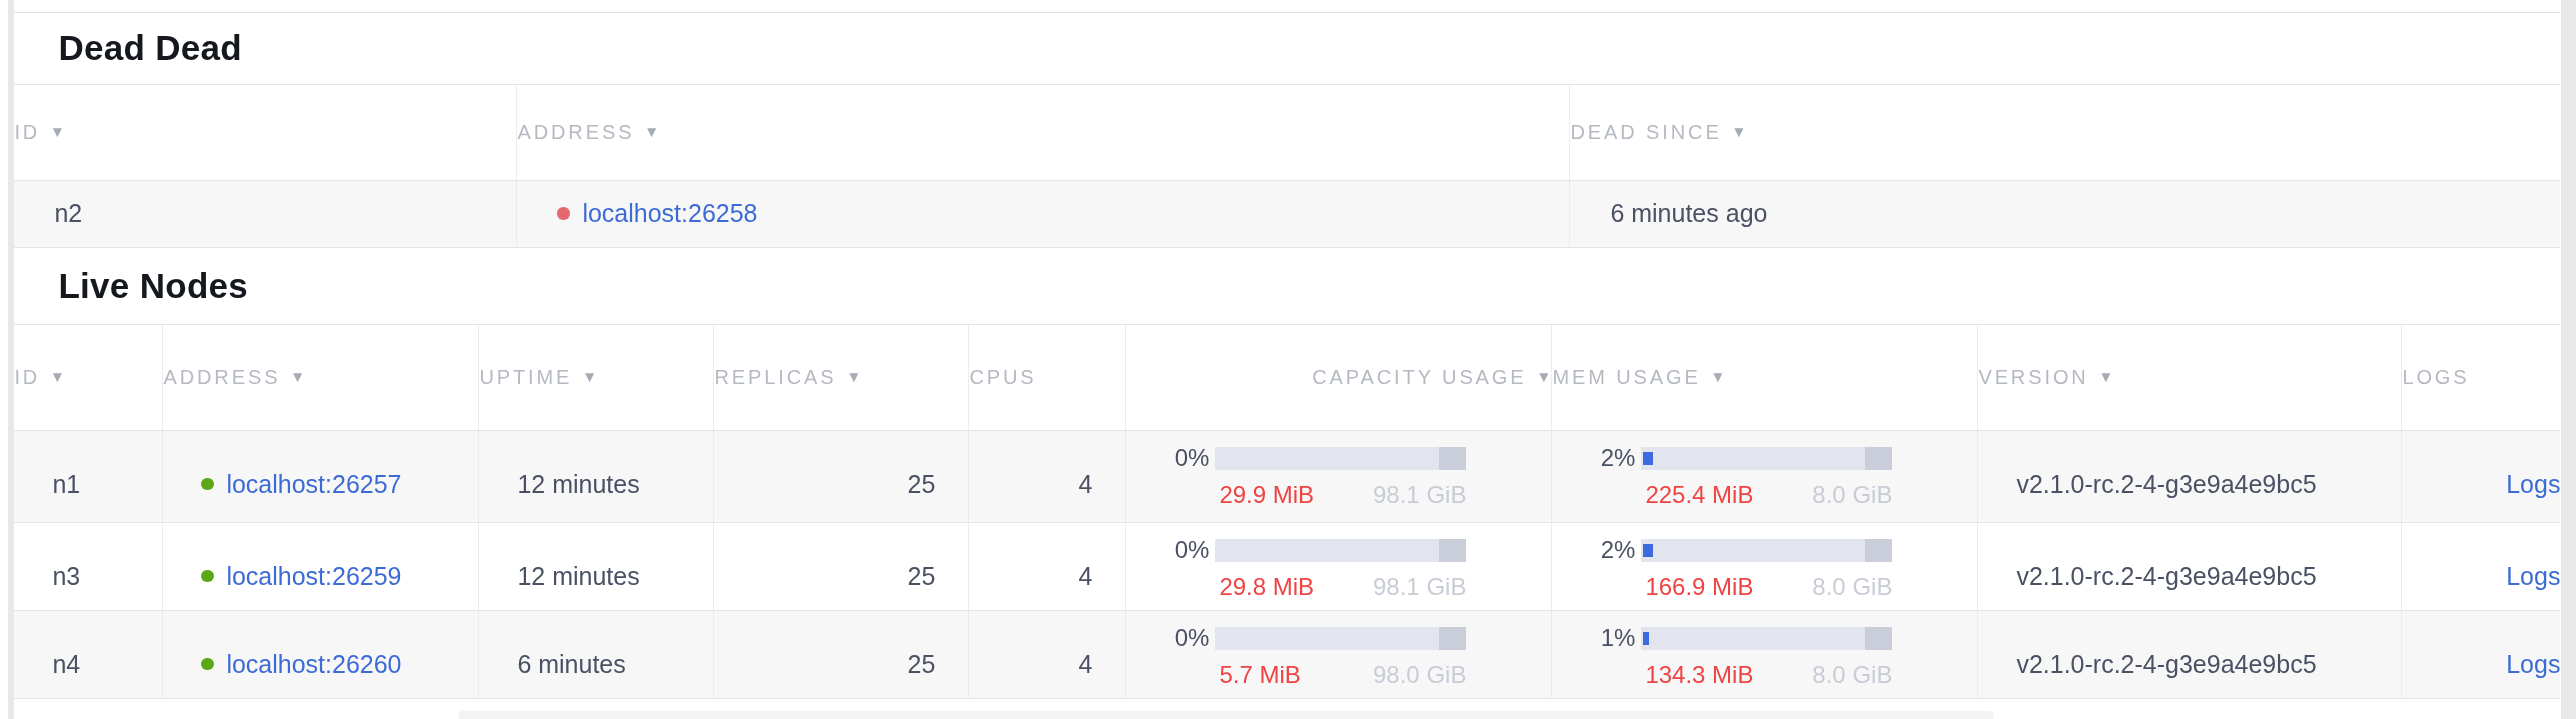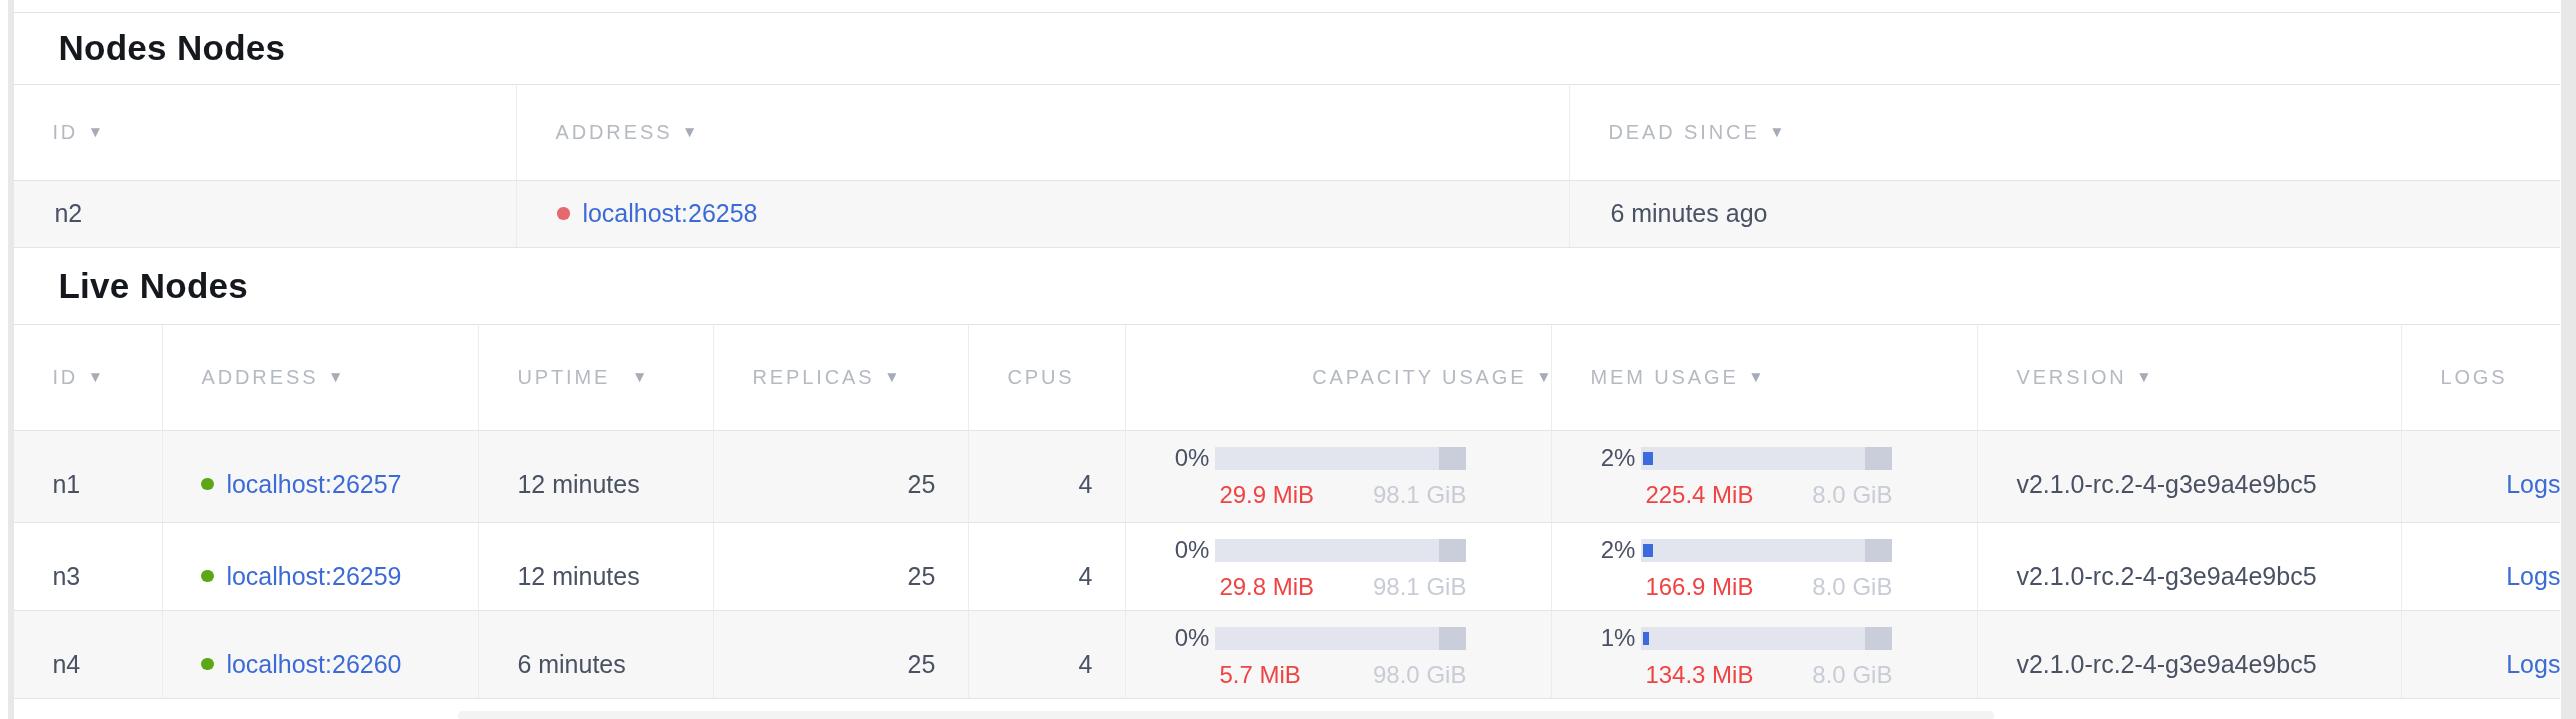--- a/index.html
+++ b/index.html
@@ -18,21 +18,21 @@
 
   .section-title { display:flex; align-items:center; padding-left:44px;
                    font-size:35px; font-weight:bold; color:#15181d;
                    letter-spacing:0.3px; border-bottom:1.9px solid #e4e4e4; }
   .section-title.dead { height:72px; }
   .section-title.live { height:77px; }
 
   .thead { display:flex; background:#fff; border-bottom:1.9px solid #e4e4e4; }
   .thead.dead { height:96px; }
   .thead.live { height:106px; }
-  .hcell { display:flex; align-items:center; padding-left:38px;
+  .hcell { display:flex; align-items:center; 
            font-size:20px; font-weight:500; letter-spacing:2.9px;
            color:#b5b9c1; border-right:1.9px solid #ececec; }
   .hcell:last-child { border-right:none; }
   .sort-arrow { font-size:15.4px; color:#a6acb6; margin-left:9.6px; letter-spacing:0; }
 
   .trow { display:flex; border-bottom:1.9px solid #e4e4e4; }
   .trow.stripe { background:#f7f7f8; }
   .trow.dead-row { height:67px; }
   .trow.lr1 { height:92px; }
   .trow.lr2 { height:88px; }
@@ -43,21 +43,21 @@
 
   
   .d-id   { width:503px; }
   .d-addr { width:1053px; }
   .d-since{ width:990px; }
   .dead-row .cell { display:flex; align-items:center; padding-left:40px; }
 
   
   .c-id   { width:149px; }
   .c-addr { width:316px; }
-  .c-up   { width:235px;gap:12px; }
+  .c-up   { width:235px; }
   .c-rep  { width:255px; }
   .c-cpu  { width:157px; }
   .c-cap  { width:426px;justify-content:flex-end; }
   .c-mem  { width:426px; }
   .c-ver  { width:424px; }
   .c-logs { width:158px;text-align:right; }
 
   .live-cell { padding-top:39px; padding-left:38px; line-height:29px; }
   .live-cell.num { padding-left:0; padding-right:33px; text-align:right; }
 
@@ -80,21 +80,21 @@
   .uv-total { color:#c8ccd5; }
 </style>
 </head>
 <body>
 
 <div class="edge-strip left"></div>
 <div class="edge-strip right"></div>
 
 <div class="card">
 
-  <div class="section-title dead">Nodes Nodes</div>
+  <div class="section-title dead">Dead Dead</div>
 
   <div class="thead dead">
     <div class="hcell d-id">
       <span>ID</span>
       <span class="sort-arrow">▼</span>
     </div>
     <div class="hcell d-addr">
       <span>ADDRESS</span>
       <span class="sort-arrow">▼</span>
     </div>

